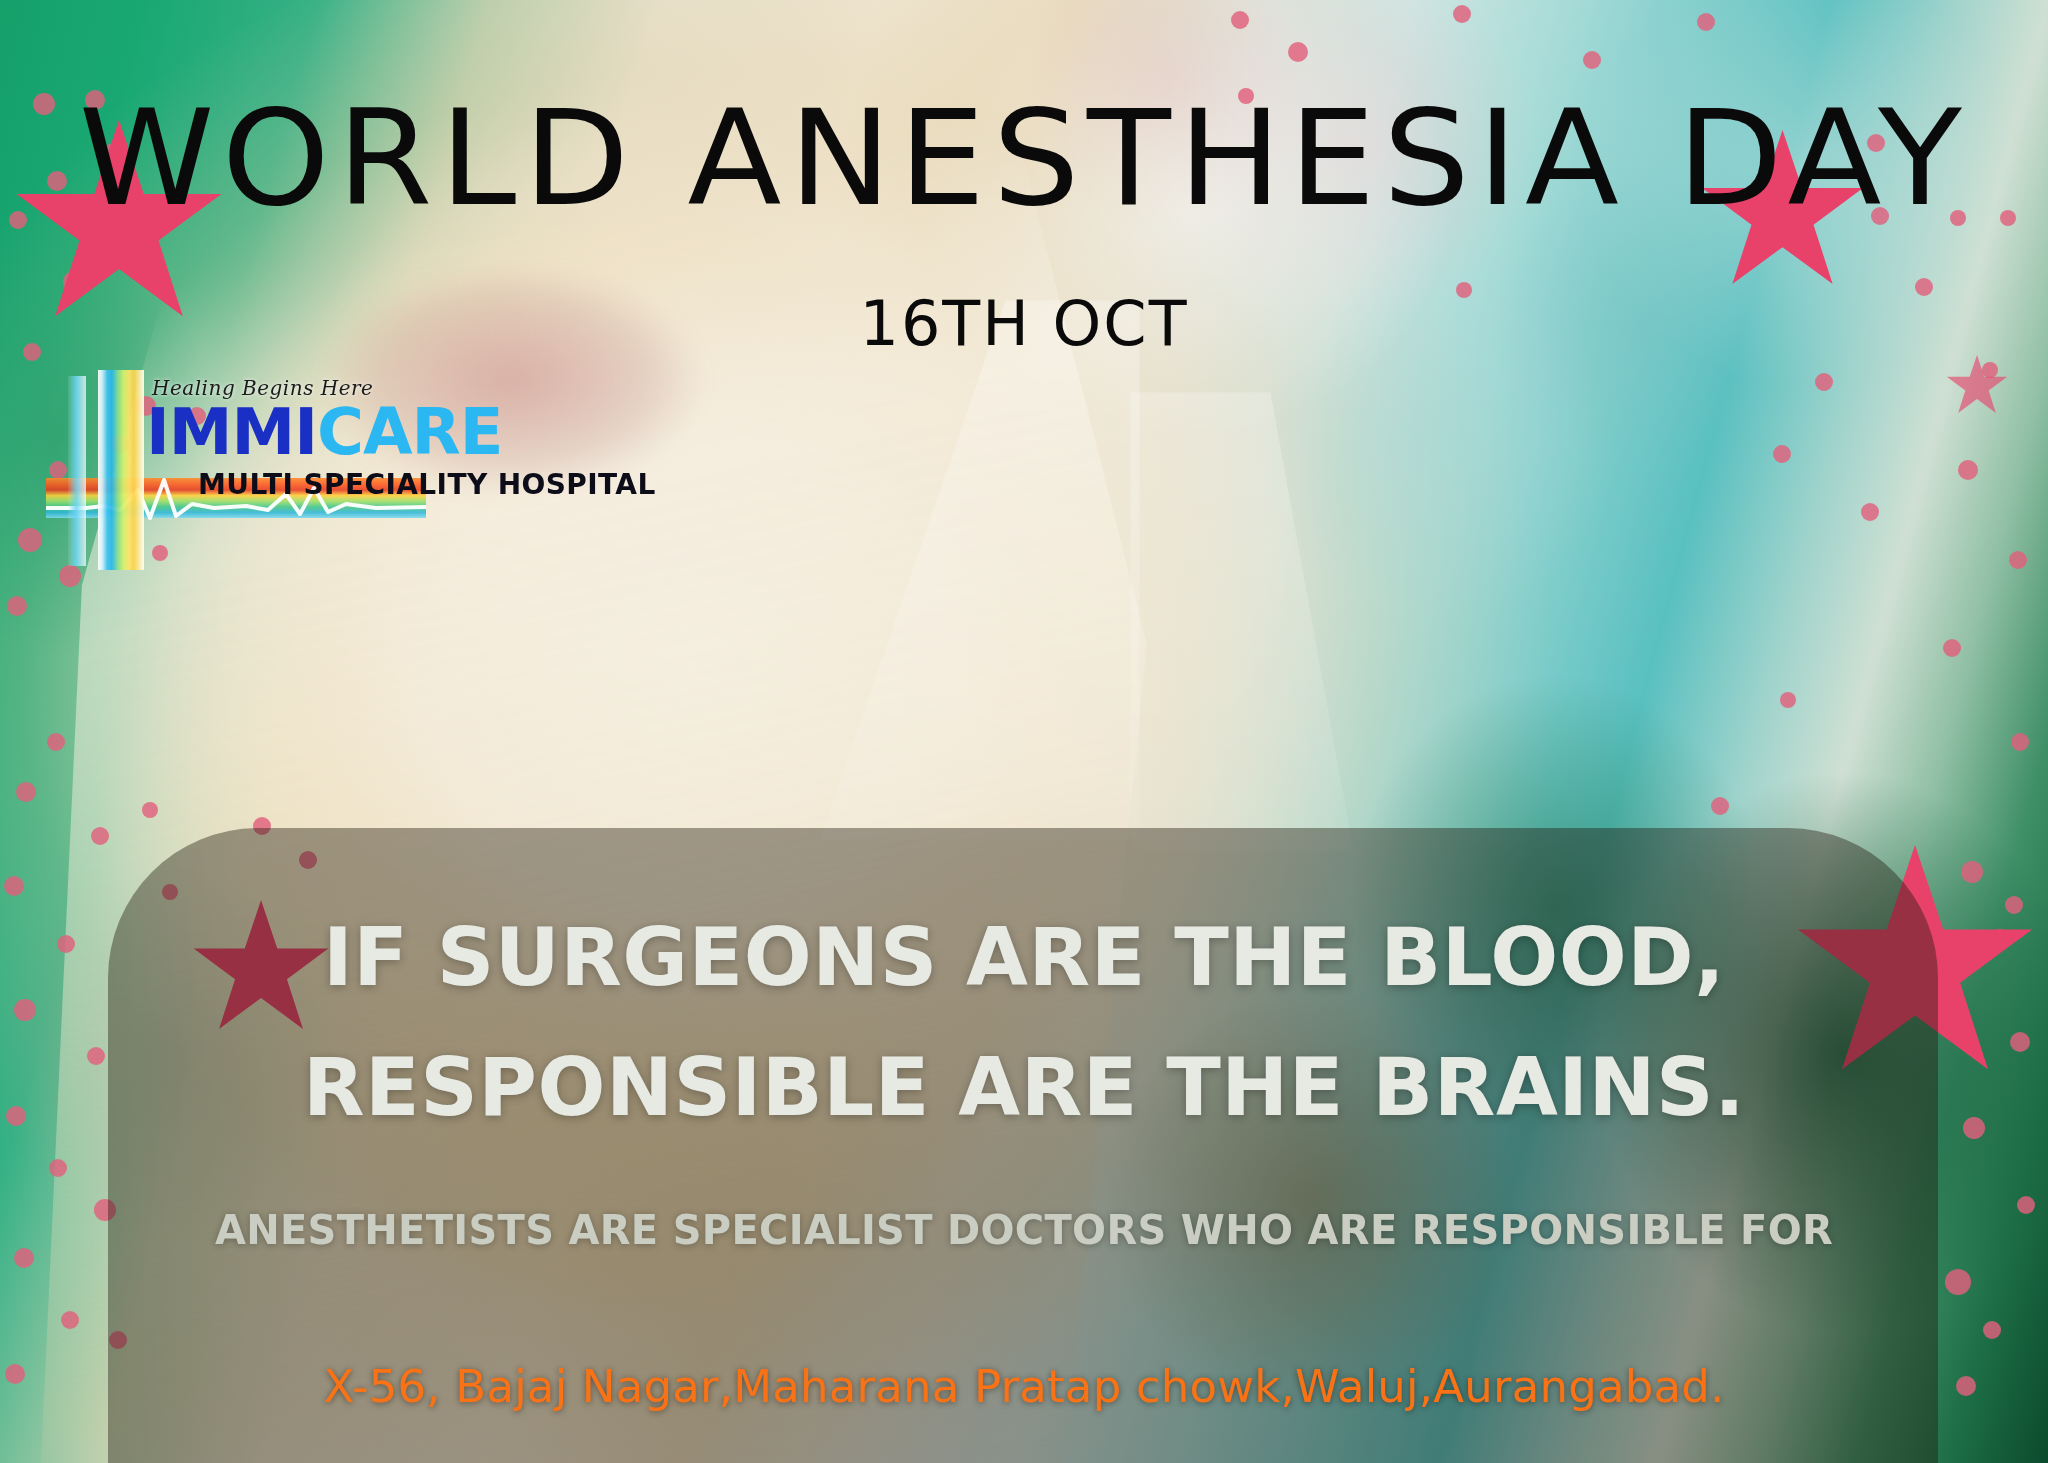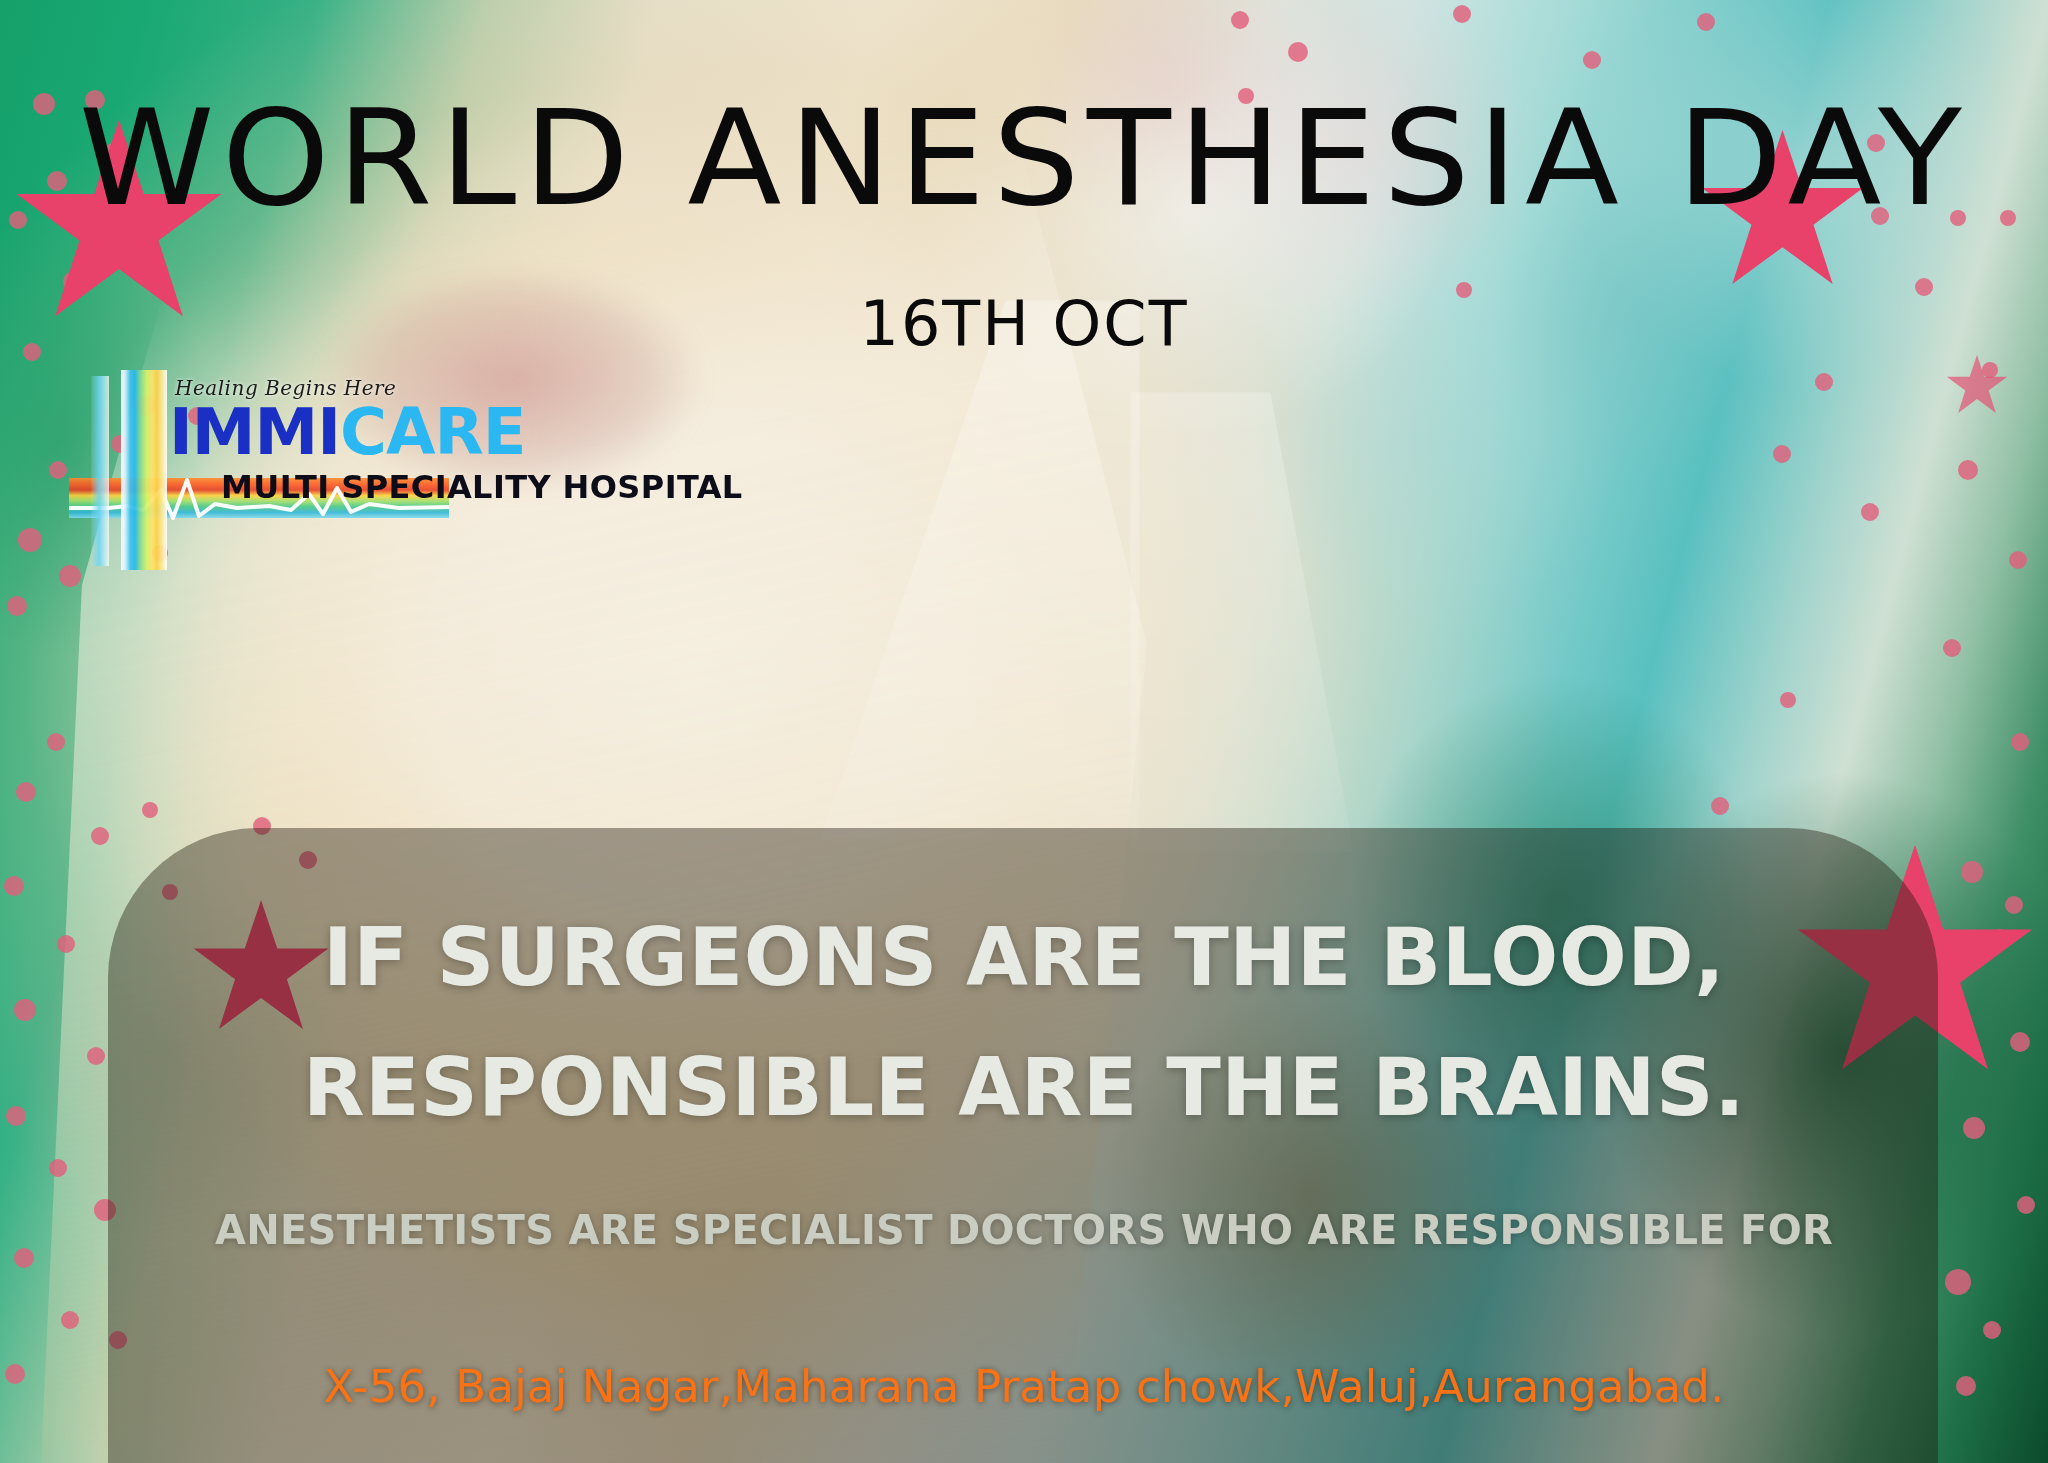--- a/index.html
+++ b/index.html
@@ -121,21 +121,21 @@
     line-height: 1;
     font-weight: 400;
     letter-spacing: 2px;
     color: #0a0a0a;
     font-family: "DejaVu Sans", sans-serif;
   }
 
   
   .logo {
     position: absolute;
-    left: 69px;
+    left: 46px;
     top: 370px;
     width: 420px;
     height: 210px;
   }
   .logo-cross-v {
     position: absolute;
     left: 52px; top: 0;
     width: 46px; height: 200px;
     background: linear-gradient(90deg,
       #ffffff 0%, #d9f3ff 9%,
@@ -191,21 +191,21 @@
     letter-spacing: -1px;
     line-height: 1;
     white-space: nowrap;
     font-family: "DejaVu Sans", sans-serif;
   }
   .logo-name .immi { color: #1a2fc4; }
   .logo-name .care { color: #2bb7f2; }
   .logo-sub {
     position: absolute;
     left: 152px; top: 98px;
-    font-size: 32px;
+    font-size: 28px;
     font-weight: 700;
     letter-spacing: 0.4px;
     color: #0d0d1a;
     white-space: nowrap;
     font-family: "DejaVu Sans", sans-serif;
   }
 
   
   .panel {
     position: absolute;

